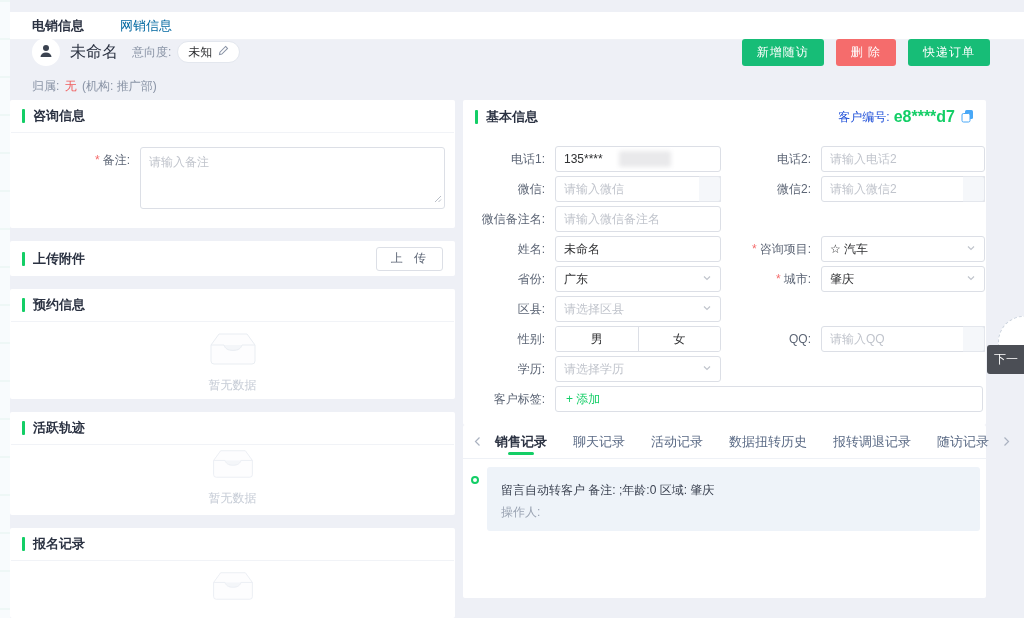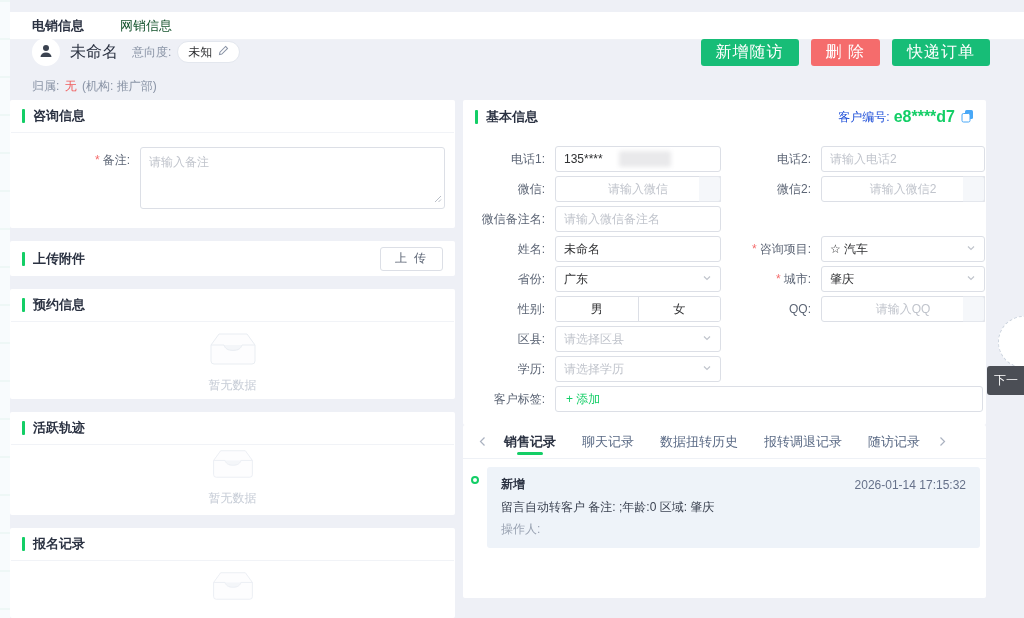--- a/index.html
+++ b/index.html
@@ -7,33 +7,33 @@
   body { font-family:"Liberation Sans","DejaVu Sans",sans-serif; font-size:12px; color:#303133; }
   .page { position:relative; width:1024px; height:618px; overflow:hidden; background:#eef0f6; }
 
   
   .bg-strip { position:absolute; left:0; top:0; width:10px; height:618px; background:#f8fbfd;
     background-image:repeating-linear-gradient(to bottom,#eef7f6 0 2px,transparent 2px 38px); }
 
   
   .topbar { position:absolute; left:10px; top:0; right:0; height:28px; background:#fff;
     display:flex; align-items:center; gap:36px; padding-left:22px; border-bottom:1px solid #f0f2f6;margin-top:12px; }
-  .toptab { font-size:13px; color:#14532d; cursor:pointer; }
+  .toptab { font-size:13px; color:#0369a1; cursor:pointer; }
   .toptab.active { color:#2b3242; font-weight:bold; }
 
   
   .header { position:absolute; left:10px; top:28px; right:0; height:70px; padding:10px 34px 0 22px; }
   .header-row1 { display:flex; align-items:center; }
   .avatar { width:28px; height:28px; border-radius:50%; background:#fff; display:flex; align-items:center; justify-content:center; }
   .cust-name { font-size:16px; font-weight:500; margin-left:10px; color:#2b3242; }
   .intent-label { margin-left:14px; color:#8a94a6; font-size:12px; }
   .intent-pill { margin-left:6px; background:#fff; border:1px solid #e3e7ee; border-radius:12px; height:22px;
     padding:0 10px; display:flex; align-items:center; gap:6px; font-size:12px; color:#303133; cursor:pointer; }
   .hdr-spacer { flex:1; }
-  .hbtn { height:27px; border:none; border-radius:3px; color:#fff; font-size:16px; padding:0 15px; margin-left:12px;
+  .hbtn { height:27px; border:none; border-radius:3px; color:#fff; font-size:12px; padding:0 15px; margin-left:12px;
     cursor:pointer; font-family:inherit; letter-spacing:1px; }
   .hbtn.green { background:#17bd77; }
   .hbtn.red { background:#f56c6c; }
   .header-row2 { margin-top:12px; font-size:12px; color:#8a94a6; }
   .belong-none { color:#f05b5b; margin:0 2px; }
 
   
   .columns { position:absolute; left:10px; top:100px; right:0; bottom:0; display:flex; gap:8px; overflow:hidden; }
   .col-left { width:445px; display:flex; flex-direction:column; gap:13px; }
   .col-right { width:523px; display:flex; flex-direction:column; }
@@ -50,38 +50,38 @@
   .ta-wrap { position:relative; flex:1; }
   textarea.remark { width:100%; height:62px; border:1px solid #dcdfe6; border-radius:3px; resize:none;
     font-family:inherit; font-size:12px; padding:6px 8px; color:#303133; outline:none; }
   textarea.remark::placeholder { color:#c0c4cc; }
   .resize-grip { position:absolute; right:3px; bottom:6px; }
 
   
   .upload-row { display:flex; align-items:center; justify-content:space-between; height:35px; padding:0 12px; }
   .upload-left { display:flex; align-items:center; font-size:13px; font-weight:bold; color:#2b3242; }
   .upload-btn { height:24px; padding:0 14px; background:#fff; border:1px solid #dcdfe6; border-radius:3px;
-    font-size:12px; color:#5c6575; cursor:pointer; font-family:Liberation Serif, serif; letter-spacing:2px; }
+    font-size:12px; color:#5c6575; cursor:pointer; font-family:Liberation Mono, monospace; letter-spacing:2px; }
 
   
   .empty-body { display:flex; flex-direction:column; align-items:center; justify-content:center; padding:10px 0 14px; }
   .empty-text { color:#c6ccd6; font-size:12px; margin-top:8px; }
 
   
   .basic-head { display:flex; align-items:center; height:34px; padding:0 12px; }
   .cust-no-label { margin-left:auto; color:#1d4ed8; font-size:12px; }
   .cust-no { color:#13ce66; font-weight:bold; margin:0 6px 0 4px; font-size:16px; }
   .form { padding:10px 0 0 0; }
   .frow { display:grid; grid-template-columns:92px 166px 100px 164px; height:30px; align-items:center; }
   .flabel { text-align:right; padding-right:10px; color:#5c6575; font-size:12px; white-space:nowrap; }
   .ctl { position:relative; height:26px; }
   .inp { width:100%; height:26px; border:1px solid #dcdfe6; border-radius:3px; padding:0 8px; font-size:12px;
     font-family:inherit; color:#303133; outline:none; background:#fff; }
   .inp::placeholder { color:#c0c4cc; }
-  .with-addon .inp { border-top-right-radius:0; border-bottom-right-radius:0;text-align:center; }
+  .with-addon .inp { border-top-right-radius:0; border-bottom-right-radius:0; }
   .addon { position:absolute; right:0; top:0; width:22px; height:26px; background:#f5f7fa; border:1px solid #e4e7ed; border-left:none;
     border-radius:0 3px 3px 0; cursor:pointer; }
   .blur-mask { position:absolute; left:64px; top:5px; width:52px; height:16px; background:#e9e9eb; filter:blur(2px); border-radius:2px; }
   .select { display:flex; align-items:center; justify-content:space-between; height:26px; border:1px solid #dcdfe6;
     border-radius:3px; padding:0 8px; background:#fff; cursor:pointer; }
   .select .val { font-size:12px; color:#303133; }
   .select .val.placeholder { color:#c0c4cc; }
   .gender { display:flex; height:26px; border:1px solid #dcdfe6; border-radius:3px; overflow:hidden; }
   .gender .opt { flex:1; display:flex; align-items:center; justify-content:center; font-size:12px; color:#303133;
     background:#fff; cursor:pointer; }
@@ -106,21 +106,21 @@
   .tl-card { background:#eef3f9; border-radius:3px; padding:9px 14px 10px; margin-right:2px; }
   .tl-head { display:flex; justify-content:space-between; align-items:center; }
   .tl-title { font-size:12px; font-weight:bold; color:#2b3242; }
   .tl-time { font-size:12px; color:#66718a; }
   .tl-desc { margin-top:6px; font-size:12px; color:#3c4352; }
   .tl-op { margin-top:5px; font-size:12px; color:#9aa3b2; }
 
   
   .float-circle { position:absolute; right:-26px; top:316px; width:52px; height:52px; border-radius:50%;
     background:#fff; border:1px dashed #ccd4de; }
-  .next-btn { position:absolute; right:0; top:366px; height:29px; width:37px; background:#4b4e55; color:#fff;
+  .next-btn { position:absolute; right:0; top:345px; height:29px; width:37px; background:#4b4e55; color:#fff;
     border:none; border-radius:3px 0 0 3px; font-size:12px; font-family:inherit; text-align:left; padding-left:7px;
     cursor:pointer; overflow:hidden; white-space:nowrap; }
 </style>
 </head>
 <body>
 
 <div class="page">
 
   <div class="bg-strip"></div>
 
@@ -313,45 +313,45 @@
             <div class="ctl">
               <div class="select">
                 <span class="val">肇庆</span>
                 <span><svg width="10" height="10" viewBox="0 0 10 10">
                       <path d="M2 3.5L5 6.5L8 3.5" stroke="#c0c4cc" fill="none" stroke-width="1.2"></path>
                     </svg></span>
               </div>
             </div>
           </div>
           <div class="frow">
-            <div class="flabel">性别:</div>
-            <div class="ctl">
-              <div class="gender">
-                <div class="opt">男</div>
-                <div class="opt">女</div>
-              </div>
-            </div>
-            <div class="flabel">QQ:</div>
-            <div class="ctl with-addon">
-              <input class="inp" placeholder="请输入QQ" style="">
-              <span class="addon"></span>
-            </div>
-          </div>
-          <div class="frow">
             <div class="flabel">区县:</div>
             <div class="ctl">
               <div class="select">
                 <span class="val placeholder">请选择区县</span>
                 <span><svg width="10" height="10" viewBox="0 0 10 10">
                       <path d="M2 3.5L5 6.5L8 3.5" stroke="#c0c4cc" fill="none" stroke-width="1.2"></path>
                     </svg></span>
               </div>
             </div>
           </div>
           <div class="frow">
+            <div class="flabel">性别:</div>
+            <div class="ctl">
+              <div class="gender">
+                <div class="opt">男</div>
+                <div class="opt">女</div>
+              </div>
+            </div>
+            <div class="flabel">QQ:</div>
+            <div class="ctl with-addon">
+              <input class="inp" placeholder="请输入QQ" style="">
+              <span class="addon"></span>
+            </div>
+          </div>
+          <div class="frow">
             <div class="flabel">学历:</div>
             <div class="ctl">
               <div class="select">
                 <span class="val placeholder">请选择学历</span>
                 <span><svg width="10" height="10" viewBox="0 0 10 10">
                       <path d="M2 3.5L5 6.5L8 3.5" stroke="#c0c4cc" fill="none" stroke-width="1.2"></path>
                     </svg></span>
               </div>
             </div>
           </div>
@@ -366,37 +366,34 @@
 
       <div class="card" style="height:173px">
         <div class="rec-tabs">
           <span class="tab-arrow">
             <svg width="9" height="11" viewBox="0 0 9 11">
                 <path d="M6.5 1.5L2.5 5.5L6.5 9.5" stroke="#aab2c0" fill="none" stroke-width="1.2"></path>
               </svg>
           </span>
           <div class="rtab active">销售记录</div>
           <div class="rtab">聊天记录</div>
+          <div class="rtab">活动记录</div>
           <div class="rtab">数据扭转历史</div>
           <div class="rtab">报转调退记录</div>
           <div class="rtab">随访记录</div>
           <span class="tab-arrow">
             <svg width="9" height="11" viewBox="0 0 9 11">
                 <path d="M2.5 1.5L6.5 5.5L2.5 9.5" stroke="#aab2c0" fill="none" stroke-width="1.2"></path>
               </svg>
           </span>
         </div>
         <div class="timeline">
           <div class="tl-item">
             <span class="tl-dot"></span>
             <div class="tl-card">
-              <div class="tl-head">
-                <span class="tl-title">新增</span>
-                <span class="tl-time">2026-01-14 17:15:32</span>
-              </div>
               <div class="tl-desc">留言自动转客户 备注: ;年龄:0 区域: 肇庆</div>
               <div class="tl-op">操作人:</div>
             </div>
           </div>
         </div>
       </div>
     </div>
   </div>
 
   <div class="float-circle"></div>

